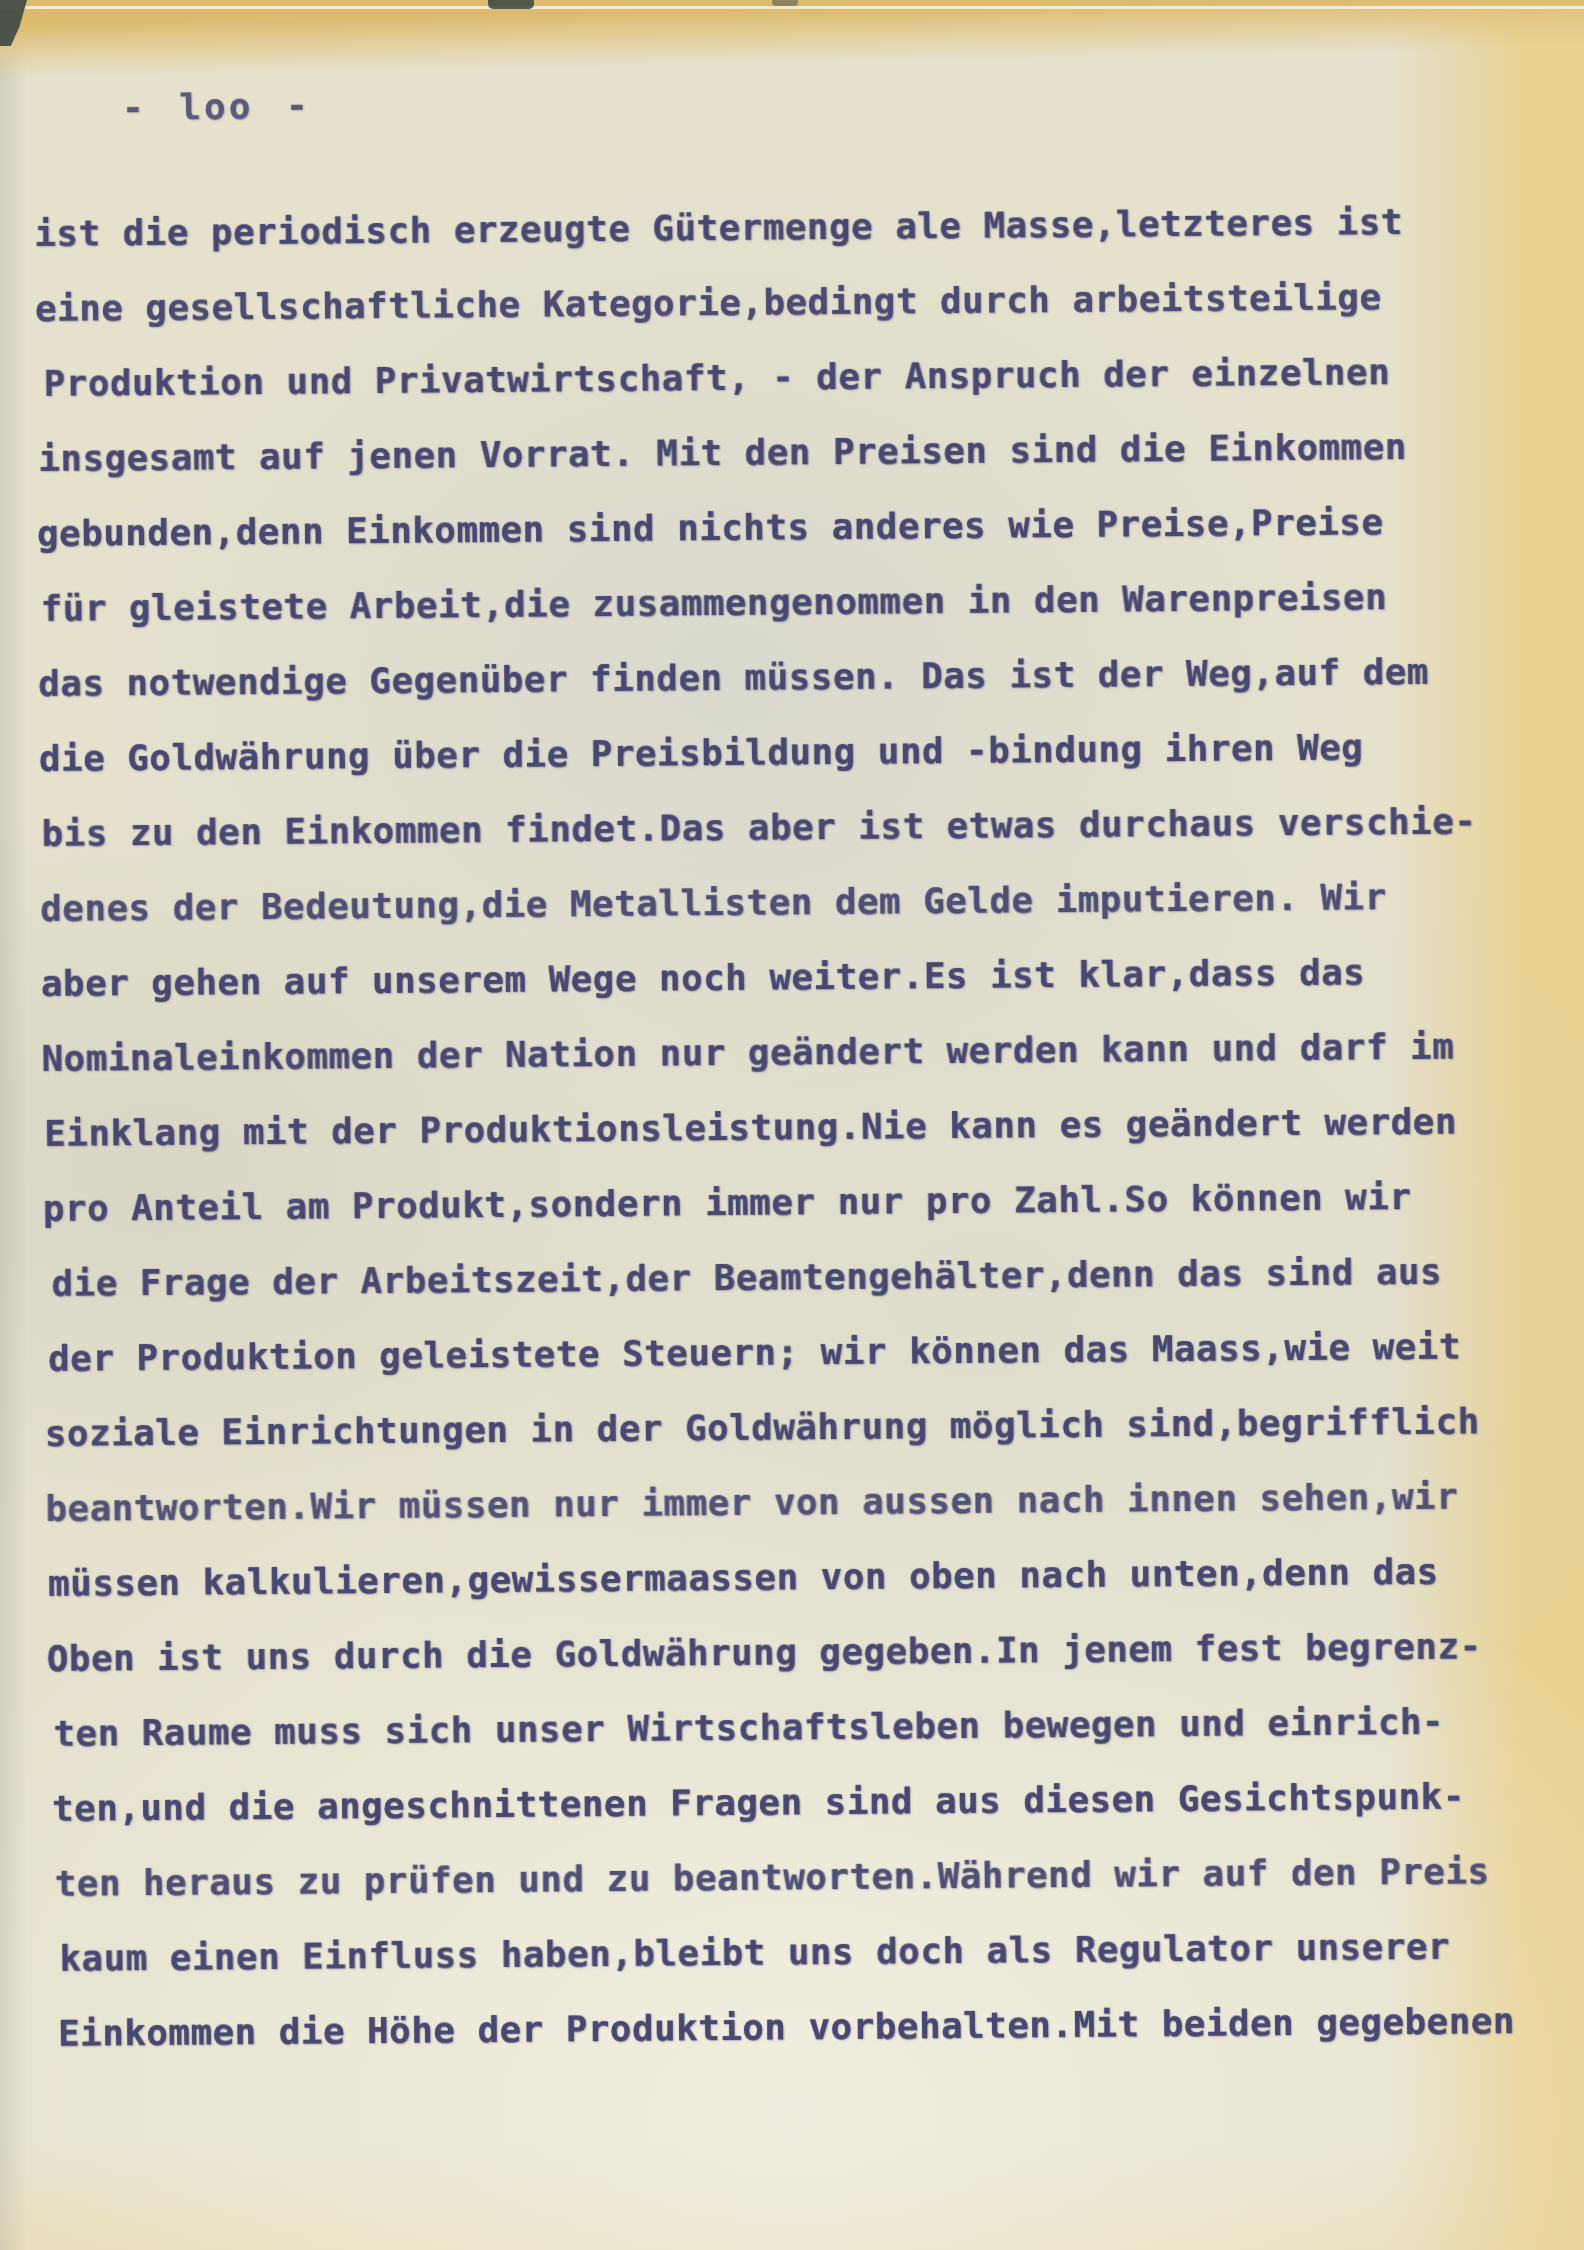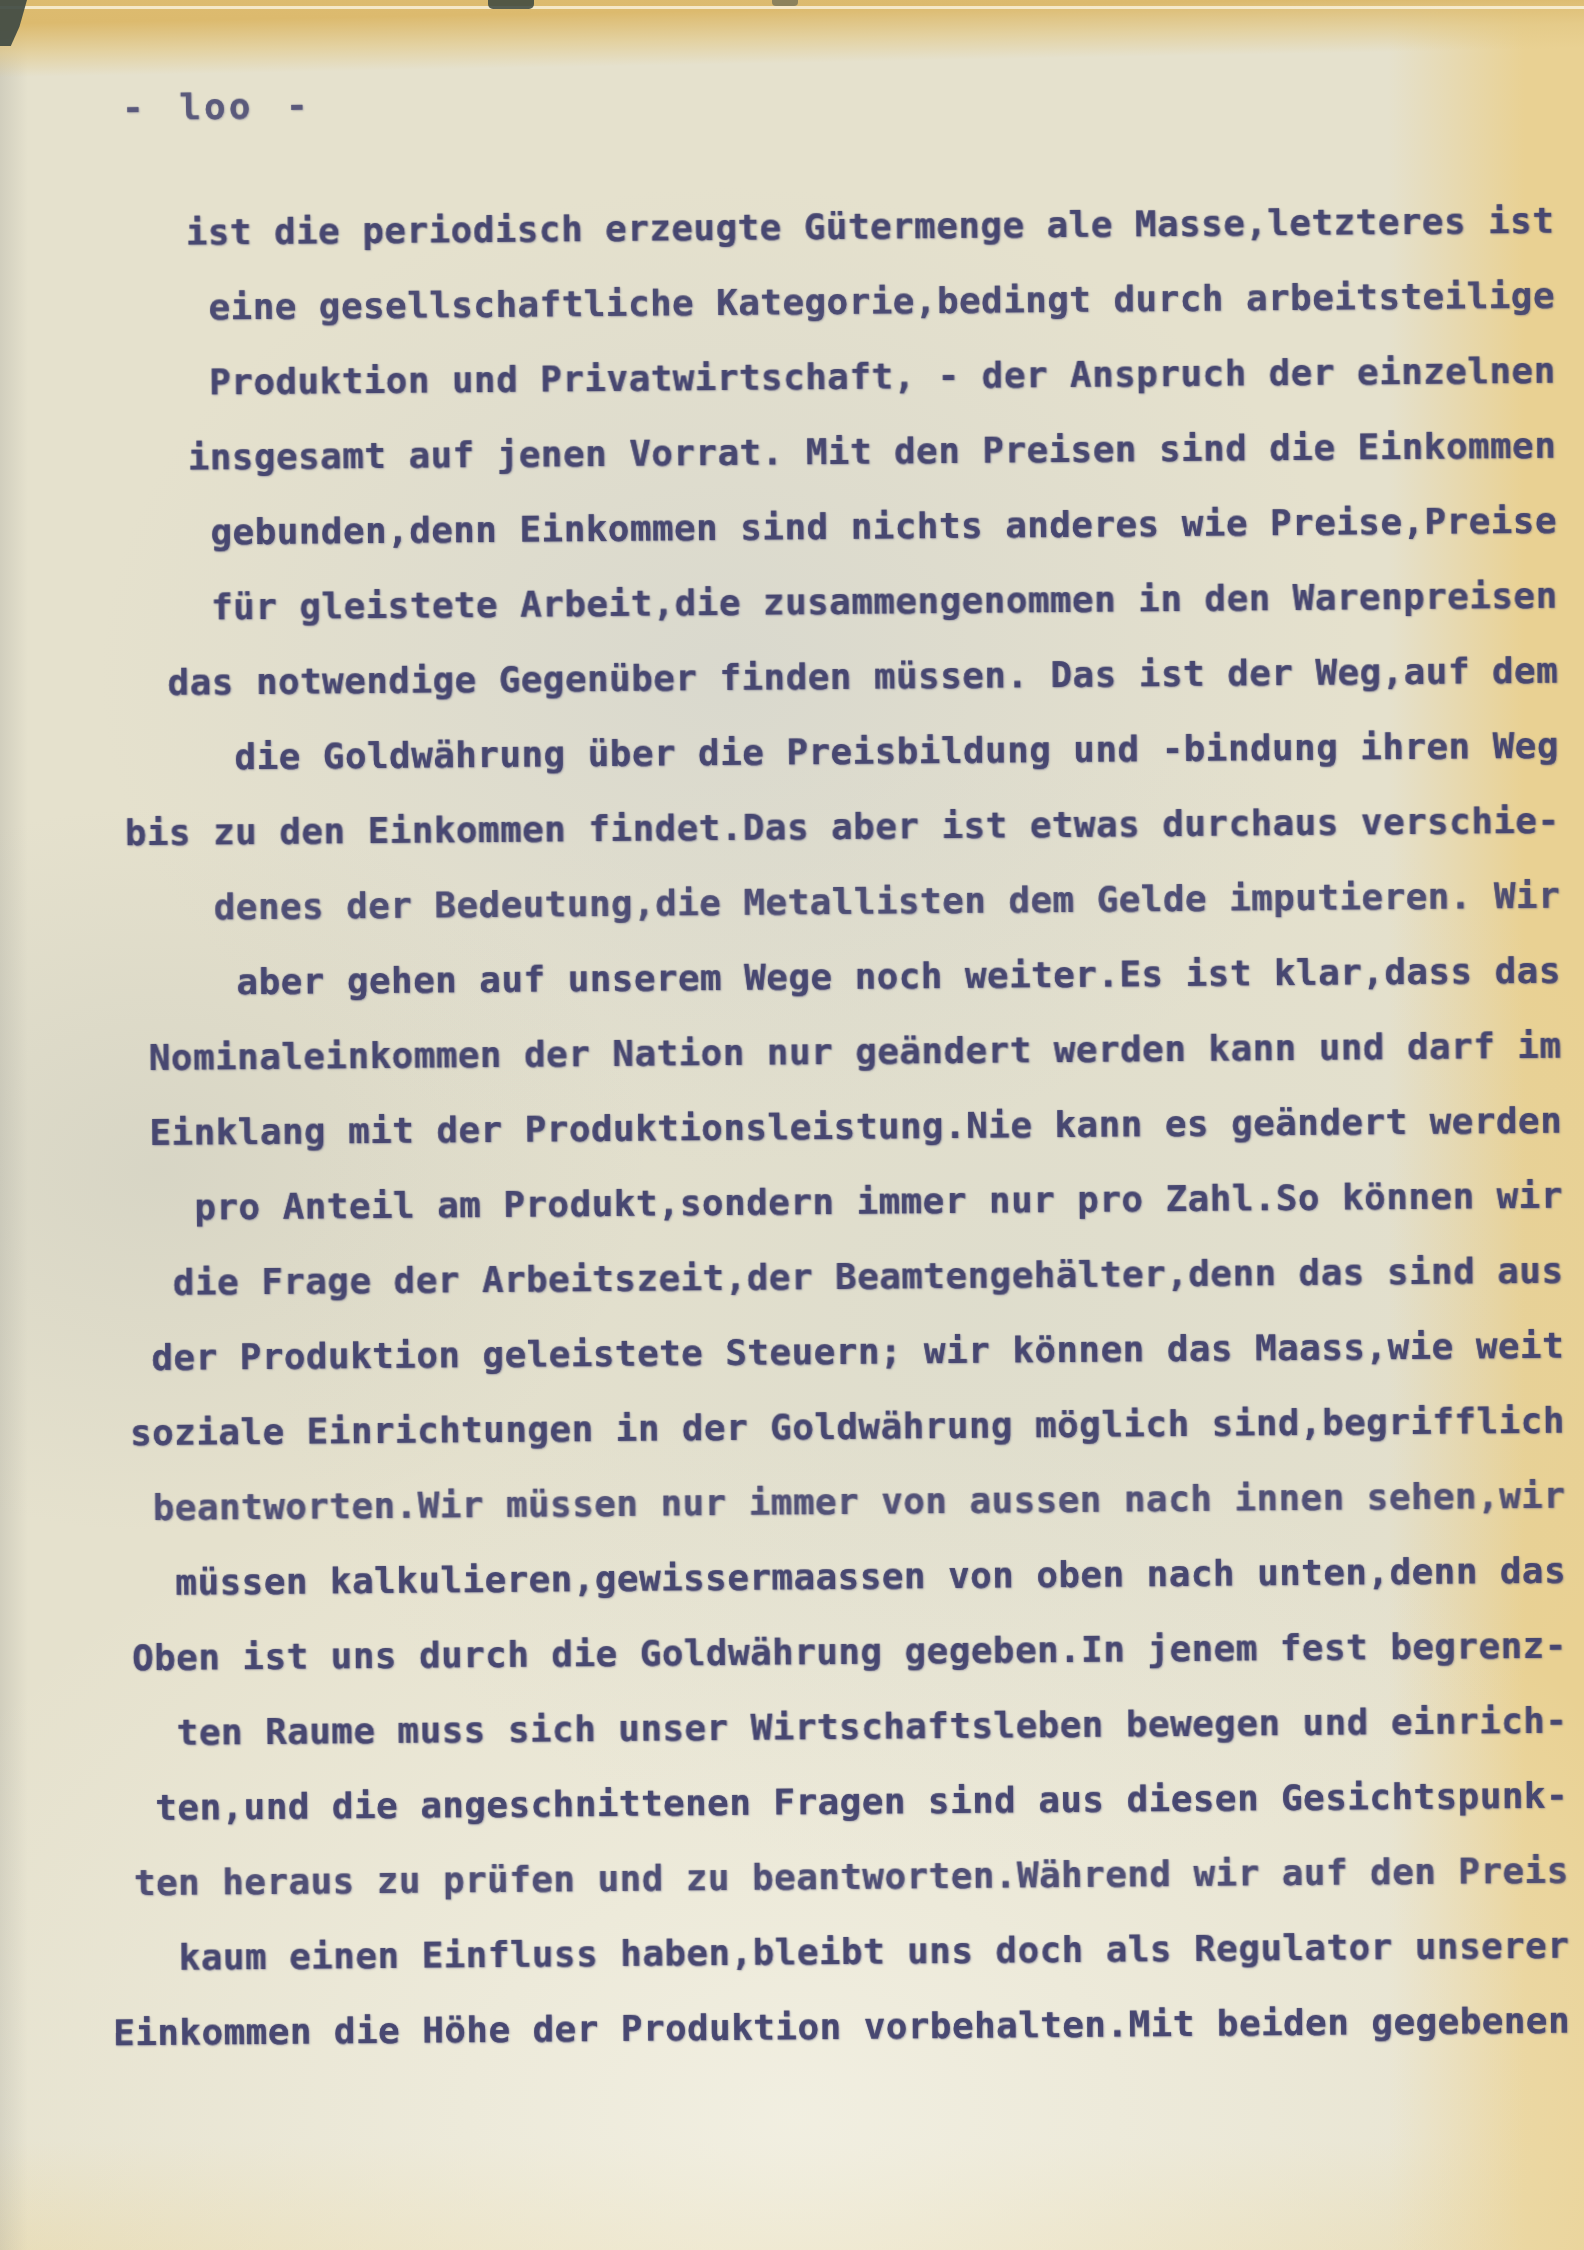--- a/index.html
+++ b/index.html
@@ -18,21 +18,20 @@
     overflow: hidden;
     background-color: #e5e1cd;
     background-image:
       radial-gradient(900px 700px at 46% 30%, rgba(193,199,207,0.32), rgba(193,199,207,0) 70%),
       radial-gradient(1000px 800px at 62% 58%, rgba(208,212,204,0.30), rgba(208,212,204,0) 72%),
       radial-gradient(700px 520px at 10% 52%, rgba(168,172,168,0.22), rgba(168,172,168,0) 70%),
       radial-gradient(1300px 950px at 50% 94%, rgba(245,243,231,0.75), rgba(245,243,231,0) 75%),
       linear-gradient(90deg, rgba(128,130,126,0.20) 0px, rgba(128,130,126,0) 28px),
       linear-gradient(90deg, rgba(0,0,0,0) 1388px, rgba(233,209,148,0.55) 1462px, #e9d193 1525px),
       linear-gradient(180deg, rgba(233,215,160,0) 2140px, rgba(232,210,148,0.45) 2250px);
-    text-align: right;
   }
 
   
   .top-band {
     position: absolute;
     left: -30px;
     top: -34px;
     width: 1700px;
     height: 112px;
     transform: rotate(-1.05deg);

